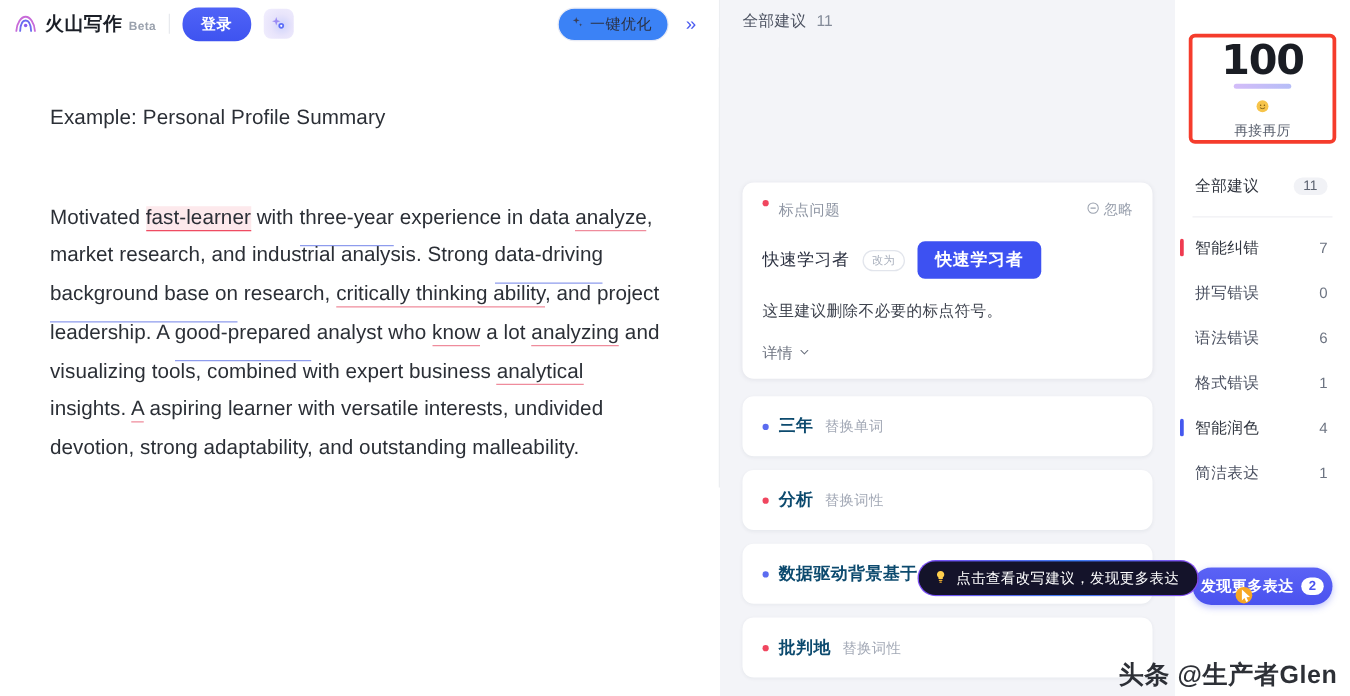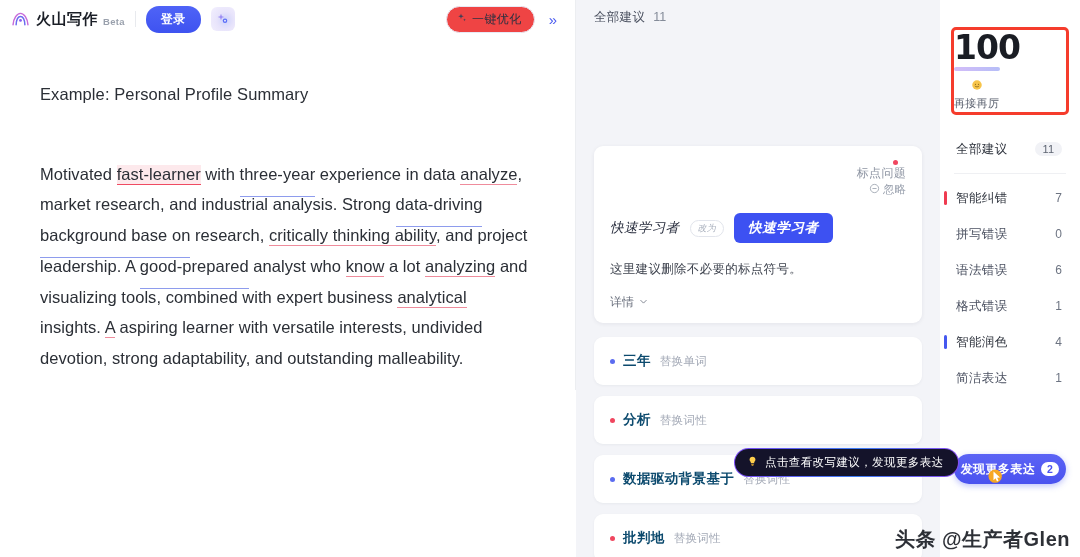--- a/index.html
+++ b/index.html
@@ -47,21 +47,21 @@
   }
   .wand-icon {
     width: 24px; height: 24px; border-radius: 6px;
     background: radial-gradient(circle at 60% 55%, #cfd3fb 0%, #e8e4fb 45%, #f3f0fe 100%);
     display: flex; align-items: center; justify-content: center;
     cursor: pointer;
   }
   .header-right { margin-left: auto; display: flex; align-items: center; gap: 8px; }
   .optimize-btn {
     display: flex; align-items: center; gap: 4px;
-    background: #ef4444;
+    background: #3b82f6;
     border: 1px solid #e7eaf5;
     border-radius: 14px;
     padding: 4px 12px 4px 9px;
     font-size: 12px; color: #2b3040; cursor: pointer;
     letter-spacing: .4px;
   }
   .chev-btn {
     color: #4a5bf0; font-size: 15px; cursor: pointer;
     padding: 2px 6px; line-height: 1;
   }
@@ -111,32 +111,31 @@
   .mid-header .mh-count { font-size: 12.5px; color: #848b99; }
 
   .cards { flex: 1 1 auto; padding: 116px 18px 0 18px; position: relative; }
 
   .card-main {
     background: #fff; border-radius: 9px;
     padding: 14px 16px 12px 16px;
     box-shadow: 0 1px 4px rgba(24,32,60,.07);
     margin-bottom: 14px;
   }
-  .card-top { display: flex; align-items: flex-end; flex-direction: column; }
+  .card-top { display: flex; align-items: flex-start; }
   .dot { width: 5px; height: 5px; border-radius: 50%; margin-right: 8px; flex: 0 0 5px; }
   .dot-red { background: #f0465f; }
   .card-tag { font-size: 12px; color: #8d94a2; letter-spacing: .3px; }
   .ignore-btn {
     margin-left: auto; display: flex; align-items: center; gap: 3px;
     font-size: 11.5px; color: #9aa1ae; cursor: pointer;
   }
   .card-change {
     display: flex; align-items: center; gap: 10px;
     margin: 16px 0 4px 0;
-    font-style: italic;
   }
   .old-word { font-size: 13.5px; color: #2b3040; letter-spacing: .4px; }
   .arrow-chip {
     font-size: 9px; color: #a9b0bd;
     border: 1px solid #e2e5ec; border-radius: 9px;
     padding: 1px 7px; letter-spacing: .3px;
     background: #fff;
   }
   .new-word {
     background: #3d51f2; color: #fff;
@@ -189,21 +188,21 @@
     align-items: center;
     position: relative;
   }
   .score-box {
     margin-top: 27px;
     width: 118px; height: 88px;
     border: 3px solid #f53c2c;
     border-radius: 5px;
     background: #fff;
     display: flex; flex-direction: column;
-    align-items: flex-start; justify-content: center;
+    align-items: center; justify-content: center;
     position: relative;
   }
   .score-num {
     font-size: 33px; font-weight: 800; letter-spacing: -1px;
     color: #1a1d24; line-height: 1;
     font-family: "DejaVu Sans", sans-serif;
     position: relative;
   }
   .score-underline {
     width: 46px; height: 4px; border-radius: 2px;

